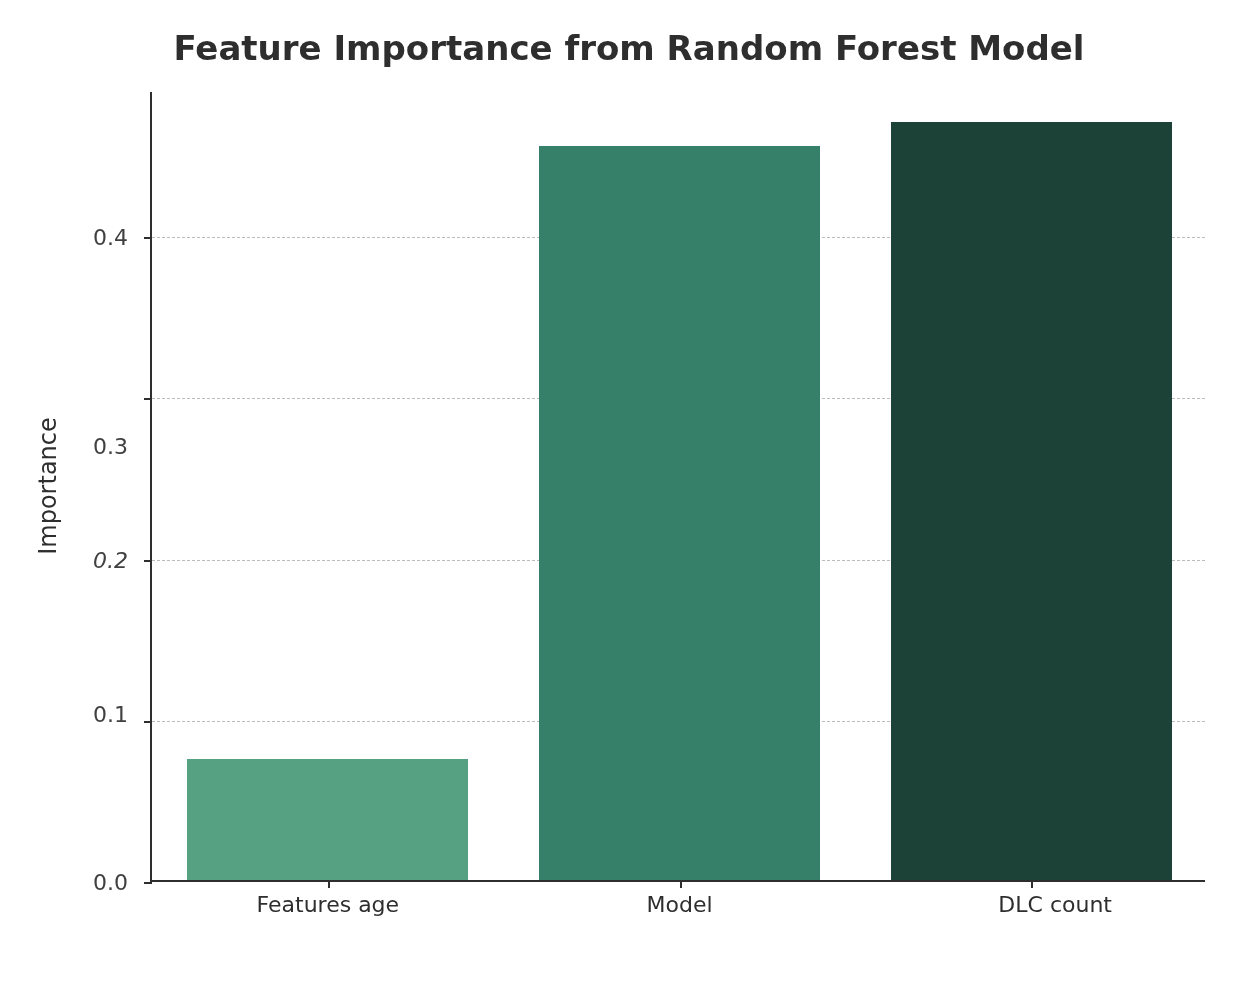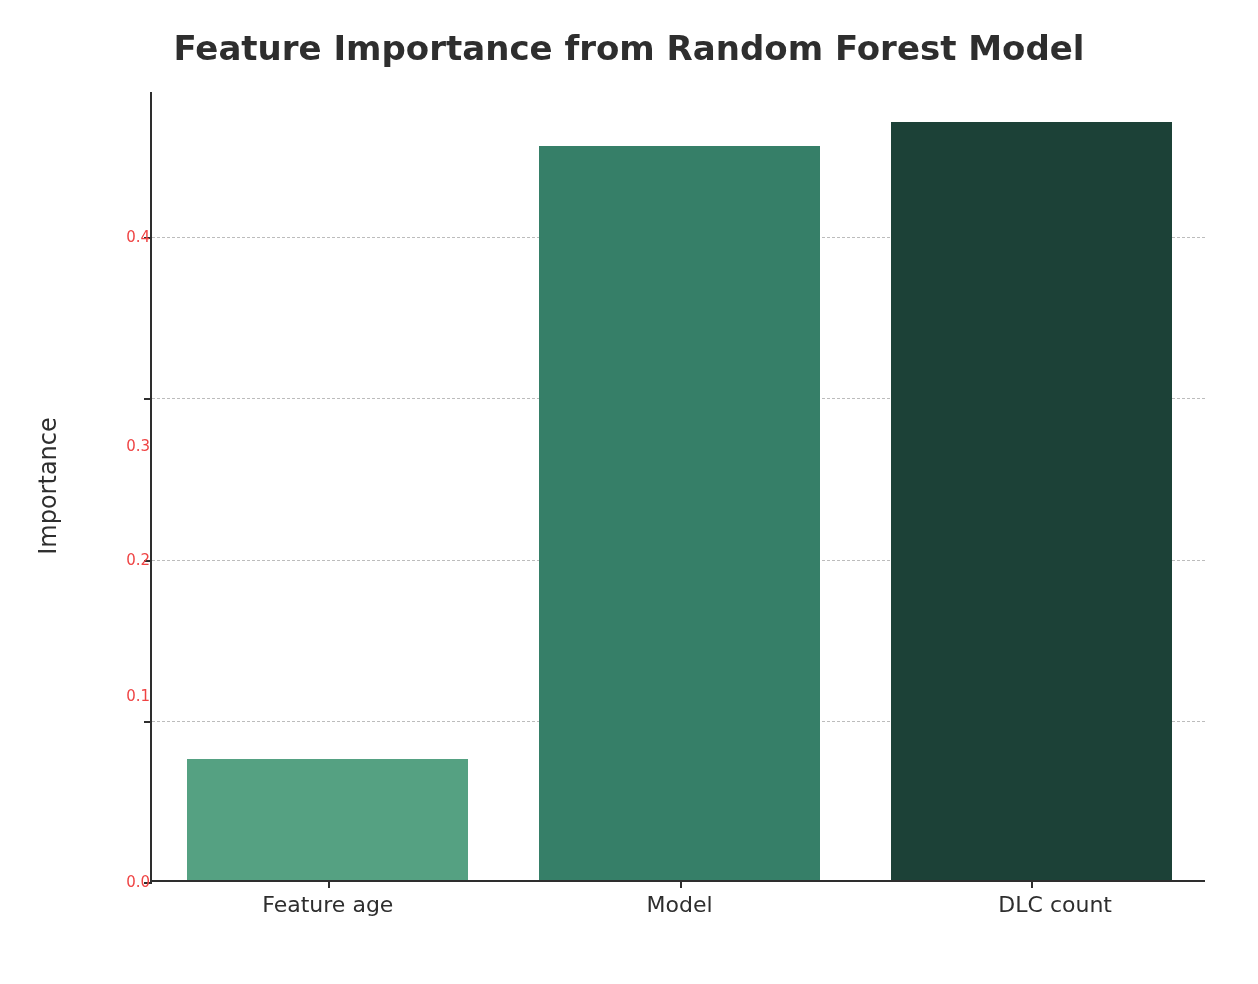--- a/index.html
+++ b/index.html
@@ -40,23 +40,23 @@
     position: absolute;
     left: 0;
     width: 100%;
     height: 0;
     border-top: 1px dashed #bcbcbc;
   }
   .ytick {
     position: absolute;
     right: 100%;
     transform: translateY(-50%);
-    padding-right: 2px;
-    font-size: 15px;
-    color: #ef4444;
+    padding-right: 24px;
+    font-size: 22px;
+    color: #404040;
     white-space: nowrap;
   }
   .ytick-mark {
     position: absolute;
     left: -8px;
     width: 8px;
     height: 0;
     border-top: 2px solid #2e2e2e;
   }
   .xtick-mark {
@@ -102,33 +102,33 @@
 <body>
 
 <div class="chart-wrap">
   <div class="title">Feature Importance from Random Forest Model</div>
   <div class="plot-area" id="plot-area">
     <div class="ylabel">Importance</div>
   <div class="ytick-mark" style="top: 790px;"></div>
       <div class="ytick" style="top: 790px;">0.0</div>
       <div class="gridline" style="top: 628.776px;"></div>
       <div class="ytick-mark" style="top: 628.776px;"></div>
-      <div class="ytick" style="top: 604px;">0.1</div>
+      <div class="ytick" style="top: 622px;">0.1</div>
       <div class="gridline" style="top: 467.551px;"></div>
       <div class="ytick-mark" style="top: 467.551px;"></div>
-      <div class="ytick" style="top: 467.551px;">0.2</div>
+      <div class="ytick" style="top: 467.551px; font-style: italic;">0.2</div>
       <div class="gridline" style="top: 306.327px;"></div>
       <div class="ytick-mark" style="top: 306.327px;"></div>
       <div class="ytick" style="top: 306.327px; margin-top: 48px;">0.3</div>
       <div class="gridline" style="top: 145.102px;"></div>
       <div class="ytick-mark" style="top: 145.102px;"></div>
       <div class="ytick" style="top: 145.102px;">0.4</div>
       <div class="bar" style="left: 35.1667px; width: 281.333px; height: 120.918px; background: rgb(85, 161, 130);"></div>
       <div class="xtick-mark" style="left: 175.833px;"></div>
-      <div class="xcat" style="left: 175.833px;">Feature age</div>
+      <div class="xcat" style="left: 175.833px;">Features age</div>
       <div class="bar" style="left: 386.833px; width: 281.333px; height: 733.571px; background: rgb(54, 127, 104);"></div>
       <div class="xtick-mark" style="left: 527.5px;"></div>
       <div class="xcat" style="left: 527.5px;">Model</div>
       <div class="bar" style="left: 738.5px; width: 281.333px; height: 757.755px; background: rgb(28, 65, 55);"></div>
       <div class="xtick-mark" style="left: 879.167px;"></div>
       <div class="xcat" style="left: 879.167px; margin-left: 24px;">DLC count</div>
     </div>
 </div>
 
 </body></html>

